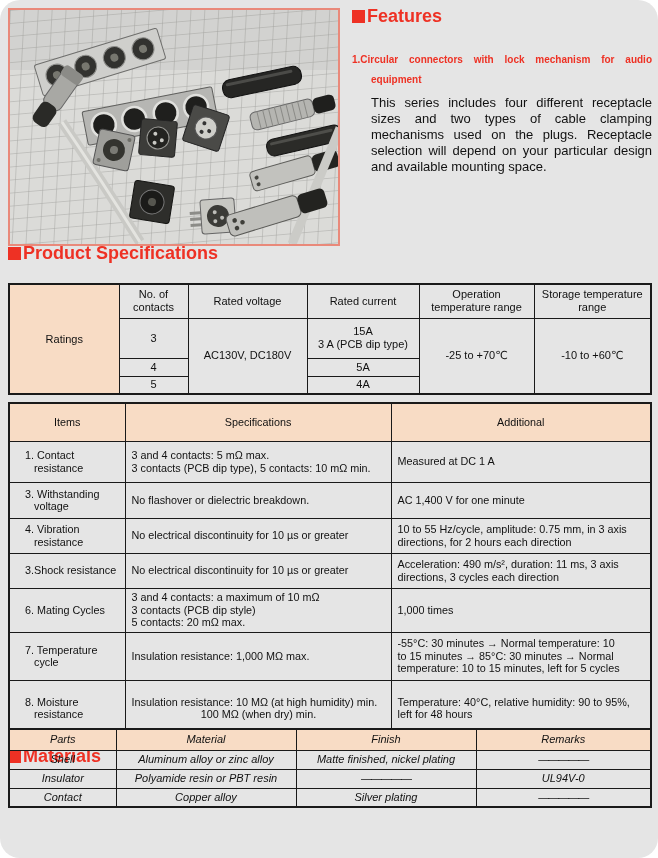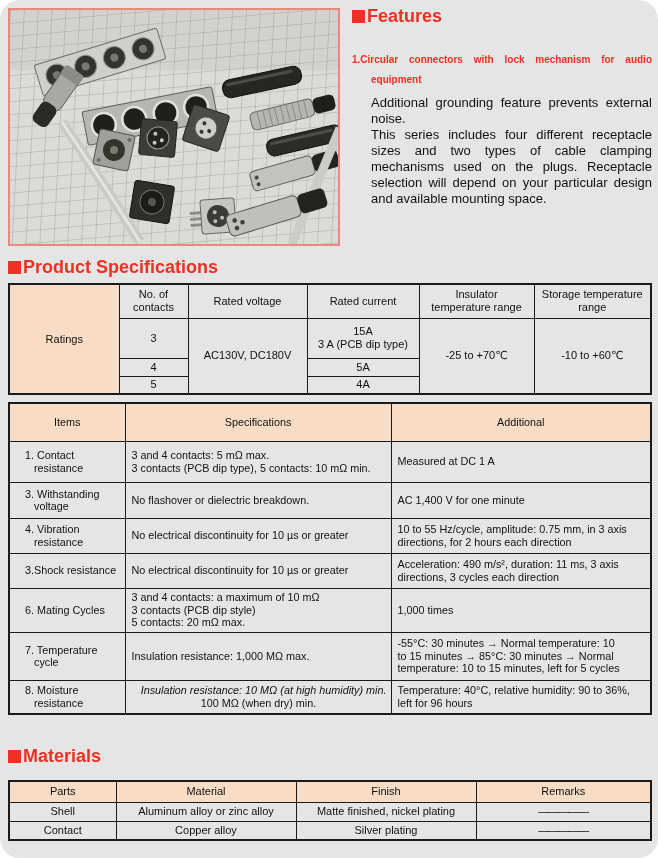--- a/index.html
+++ b/index.html
@@ -53,29 +53,29 @@
   
   .spec-table { top:402px; width:642px; font-size:10.8px; line-height:12.5px; }
   .spec-table tr.sh { height:38px; }
   .spec-table tr.s1 { height:41px; }
   .spec-table tr.s2 { height:37px; }
   .spec-table tr.s3 { height:36px; }
   .spec-table tr.s4 { height:35px; }
   .spec-table tr.s5 { height:35px; }
   .spec-table tr.s6 { height:44px; }
   .spec-table tr.s7 { height:48px; }
-  .spec-table tr.s8 { height:34px; }
+  .spec-table tr.s8 { height:57px; }
   .cell-item {
     text-align:left; padding-left:24px; text-indent:-9px; padding-right:2px;
   }
   .cell-left { text-align:left; padding-left:6px; padding-right:4px; }
-  .spec-l1 { text-align:right; white-space:nowrap;font-style:italic; }
+  .spec-l1 { text-align:left; white-space:nowrap; }
   .spec-l2 { text-align:center; white-space:nowrap; padding-right:1px; }
   
-  .materials-table { top:780px; width:642px; font-size:11px; line-height:13px; }
+  .materials-table { top:728px; width:642px; font-size:11px; line-height:13px;font-style:italic; }
   .materials-table tr.mh { height:21px; }
   .materials-table tr.mr { height:19px; }
   .dash { letter-spacing:-1px; }
 </style>
 </head>
 <body>
 
 <div class="page">
 
   <div class="photo">
@@ -184,46 +184,45 @@
       </g>
     </svg>
   </div>
 
   <div class="features">
     <div class="f-head">
       <span class="red-sq"></span><span>Features</span>
     </div>
     <div class="f-title">1.Circular connectors with lock mechanism for audio equipment</div>
     <div class="f-body">
-      <p>Additional grounding feature prevents external noise.</p>
       <p>This series includes four different receptacle sizes and two types of cable clamping mechanisms used on the plugs.  Receptacle selection will depend on your particular design and available mounting space.</p>
     </div>
   </div>
 
-  <div class="sec-heading" style="top:257px;">
+  <div class="sec-heading" style="top:243px;">
     <span class="red-sq"></span><span>Product Specifications</span>
   </div>
 
   <table class="ratings-table outer">
     <colgroup>
       <col style="width:110px">
         <col style="width:69px">
         <col style="width:119px">
       <col style="width:112px">
         <col style="width:115px">
         <col style="width:117px">
     </colgroup>
     <tbody>
         <tr class="rh">
       <td rowspan="4" class="peach">Ratings</td>
       <td class="pre">No. of
 contacts</td>
       <td>Rated voltage</td>
       <td>Rated current</td>
-      <td class="pre">Insulator
+      <td class="pre">Operation
 temperature range</td>
       <td class="pre">Storage temperature
 range</td>
     </tr>
     <tr class="rr3">
       <td>3</td>
       <td rowspan="3">AC130V, DC180V</td>
       <td class="pre">15A
 3 A (PCB dip type)</td>
       <td rowspan="3">-25 to +70℃</td>
@@ -286,21 +285,21 @@
       <td class="cell-left pre">-55°C: 30 minutes → Normal temperature: 10
 to 15 minutes → 85°C: 30 minutes → Normal
 temperature: 10 to 15 minutes, left for 5 cycles</td>
     </tr>
     <tr class="s8">
       <td class="cell-item">8. Moisture resistance</td>
       <td class="cell-left">
         <div class="spec-l1">Insulation resistance: 10 MΩ (at high humidity) min.</div>
         <div class="spec-l2">100 MΩ (when dry) min.</div>
       </td>
-      <td class="cell-left">Temperature: 40°C, relative humidity: 90 to 36%, left for 96 hours</td>
+      <td class="cell-left">Temperature: 40°C, relative humidity: 90 to 95%, left for 48 hours</td>
     </tr>
   </tbody>
     </table>
 
   <div class="sec-heading" style="top:746px;">
     <span class="red-sq"></span><span>Materials</span>
   </div>
 
   <table class="materials-table outer">
     <colgroup>
@@ -316,20 +315,26 @@
       <td class="peach">Finish</td>
       <td class="peach">Remarks</td>
     </tr>
     <tr class="mr">
       <td>Shell</td>
       <td>Aluminum alloy or zinc alloy</td>
       <td>Matte finished, nickel plating</td>
       <td class="dash">—————</td>
     </tr>
     <tr class="mr">
+      <td>Insulator</td>
+      <td>Polyamide resin or PBT resin</td>
+      <td class="dash">—————</td>
+      <td>UL94V-0</td>
+    </tr>
+    <tr class="mr">
       <td>Contact</td>
       <td>Copper alloy</td>
       <td>Silver plating</td>
       <td class="dash">—————</td>
     </tr>
   </tbody>
     </table>
 
 </div>
 

